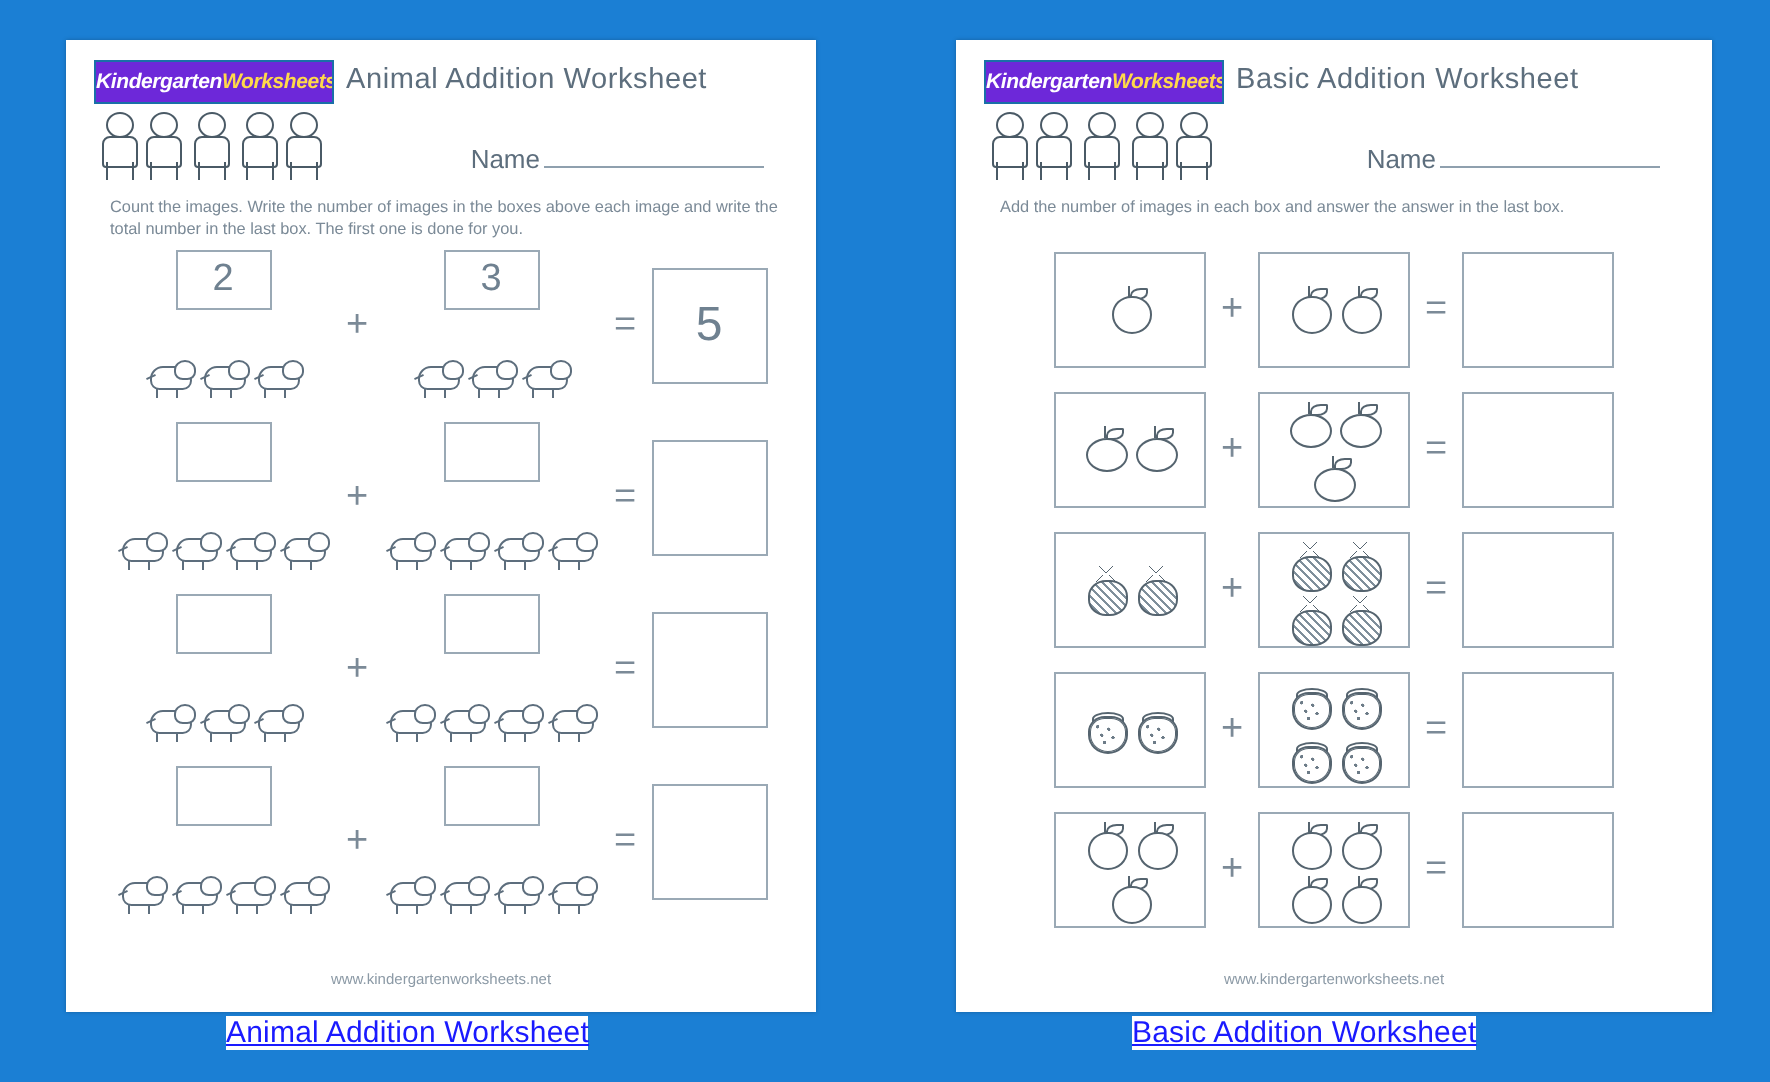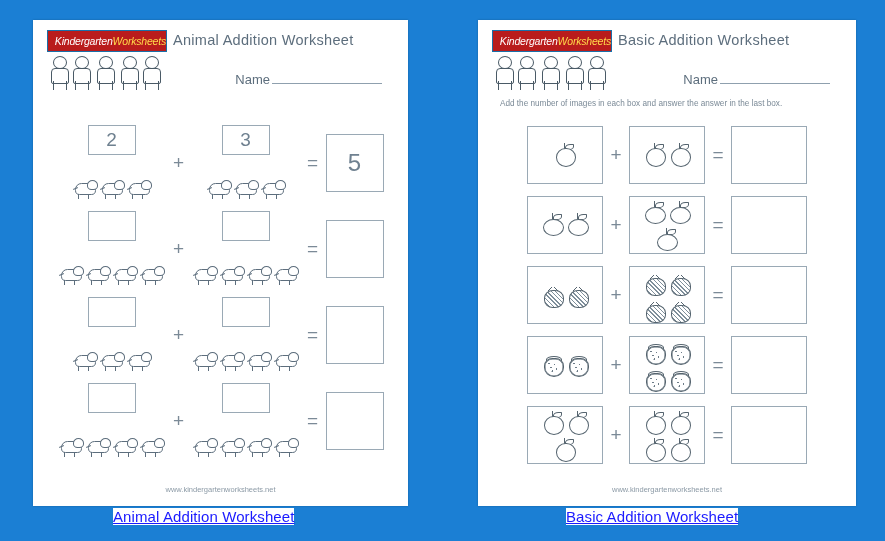--- a/index.html
+++ b/index.html
@@ -53,28 +53,28 @@
     width: 100%;
     height: 100%;
     color: #6f7e8c;
   }
   .logo {
     position: absolute;
     left: 14px;
     top: 10px;
     width: 118px;
     height: 20px;
-    background: #b91c1c;
+    background: #6d28d9;
     border: 1px solid #1a6fa8;
     color: #ffffff;
     font-size: 10.5px;
-    font-weight: normal;
+    font-weight: bold;
     font-style: italic;
     line-height: 20px;
-    text-align: right;
+    text-align: left;
     overflow: hidden;
     letter-spacing: -0.2px;
   }
   .logo .w2 { color: #ffd94a; }
   .kids {
     position: absolute;
     left: 14px;
     top: 32px;
     width: 118px;
     height: 38px;
@@ -402,20 +402,21 @@
             <div class="legs"></div>
           </div>
       </div>
 
       <div class="sheet-title">Animal Addition Worksheet</div>
 
       <div class="name-line">
         <span>Name</span><span class="rule"></span>
       </div>
 
+      <div class="instructions">Count the images. Write the number of images in the boxes above each image and write the total number in the last box. The first one is done for you.</div>
 
       <div class="rows">
 
         <div class="row" style="height:86px;">
           <div class="grp" style="width:108px;height:72px;">
             <div class="countbox">2</div>
             <div class="animals">
               <div class="animal">
                   <div class="torso"></div>
                   <div class="hd"></div>

